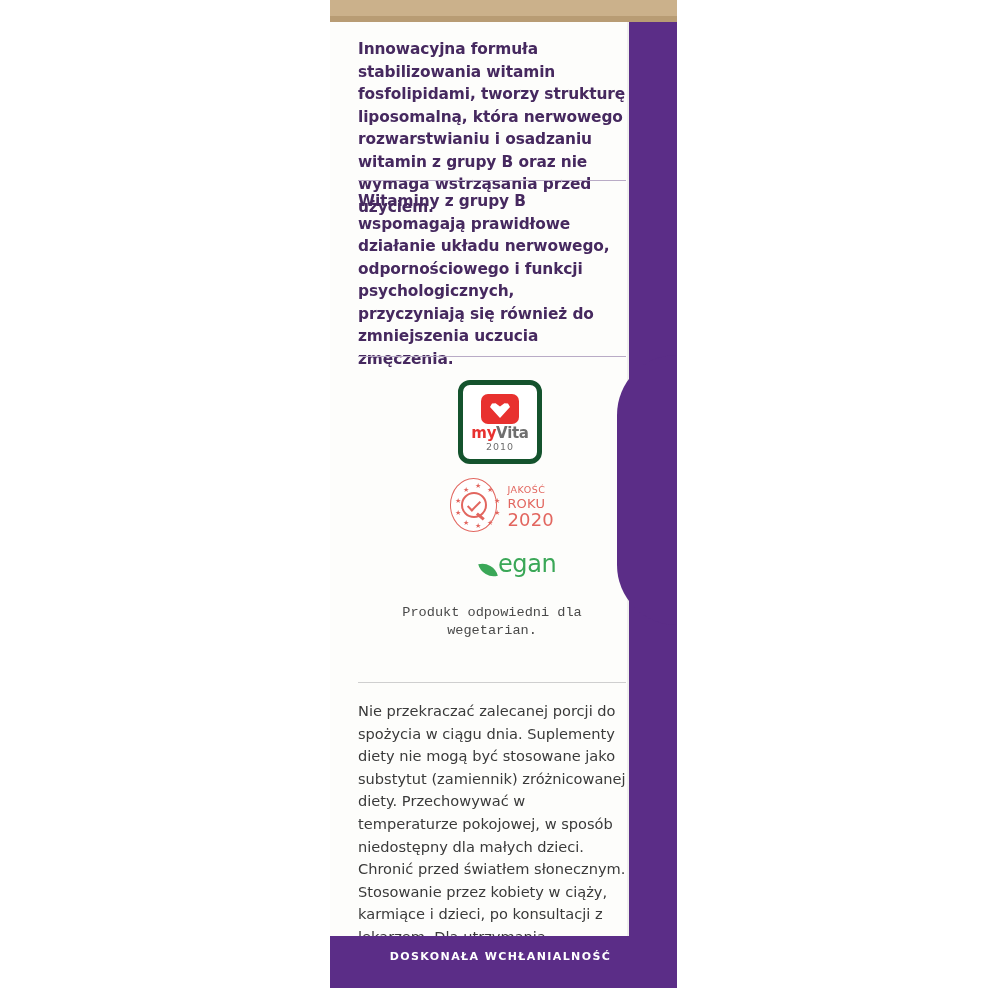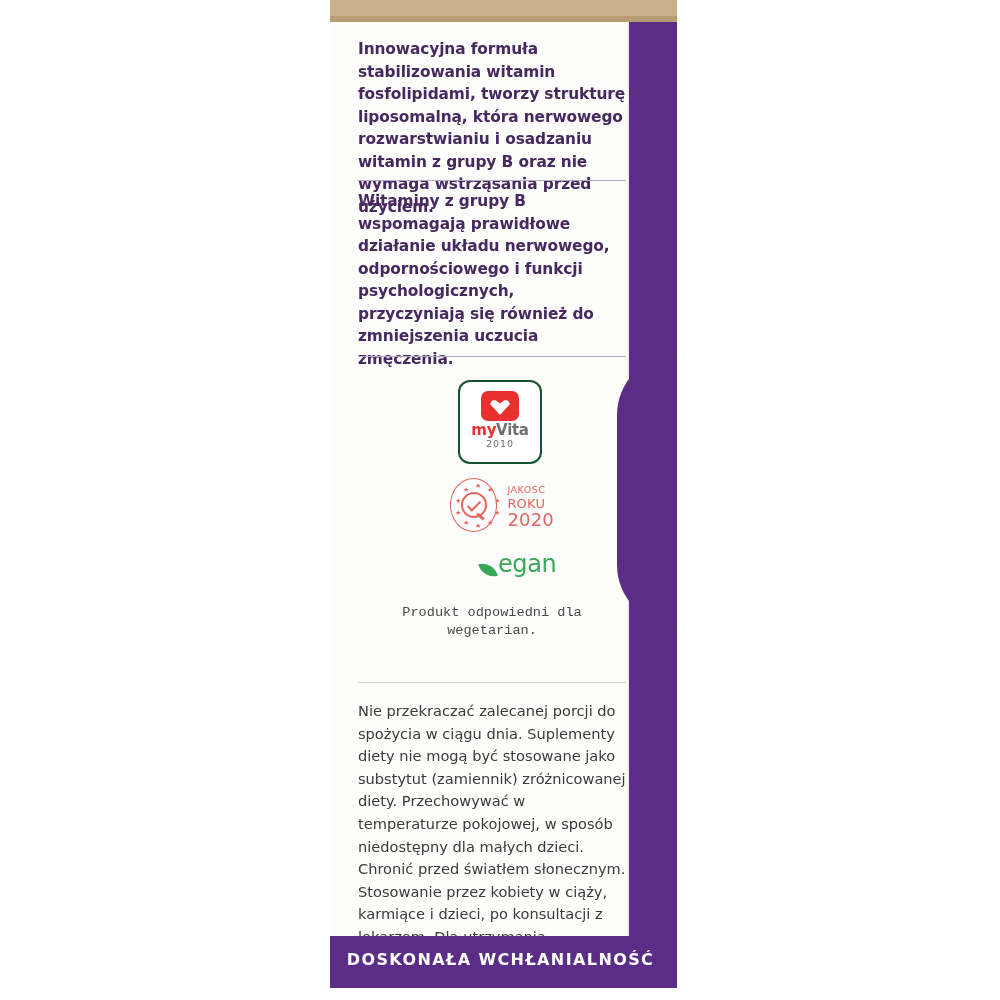--- a/index.html
+++ b/index.html
@@ -140,21 +140,21 @@
   }
 
   
   .myvita {
     position: absolute;
     left: 100px;
     top: 16px;
     width: 84px;
     height: 84px;
     background: #ffffff;
-    border: 2px solid #14532d;
+    border: 5px solid #14532d;
     border-radius: 12px;
     box-sizing: border-box;
     text-align: center;
   }
   .myvita .heart {
     margin: 9px auto 2px;
     width: 38px;
     height: 30px;
     background: #e8312f;
     border-radius: 7px;
@@ -334,21 +334,21 @@
     background: #5b2d87;
     overflow: hidden;
   }
   .banner-text {
     position: absolute;
     left: 0;
     top: 14px;
     width: 100%;
     text-align: center;
     color: #ffffff;
-    font-size: 16px;
+    font-size: 11px;
     font-weight: 700;
     letter-spacing: 1.4px;
     padding-right: 6px;
     box-sizing: border-box;
   }
   .banner-bottom-white {
     position: absolute;
     left: 0;
     bottom: 0;
     width: 100%;

